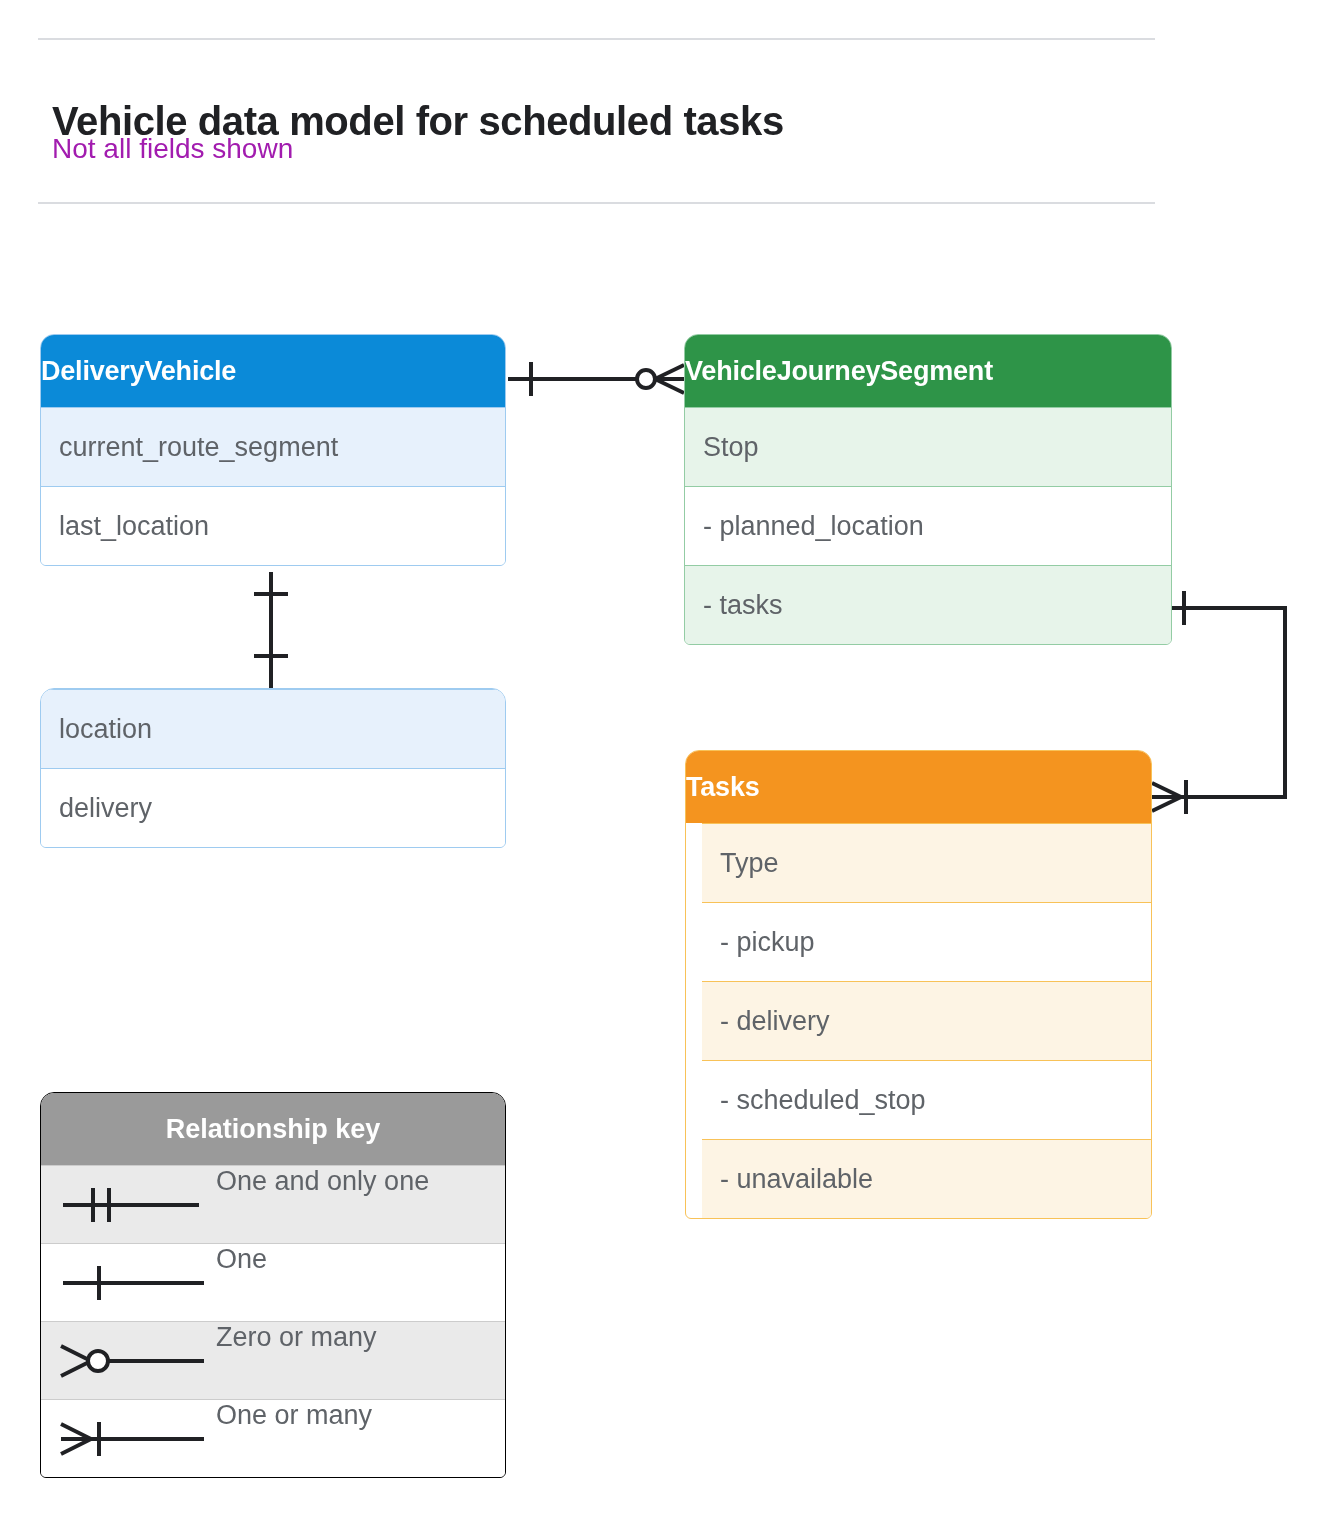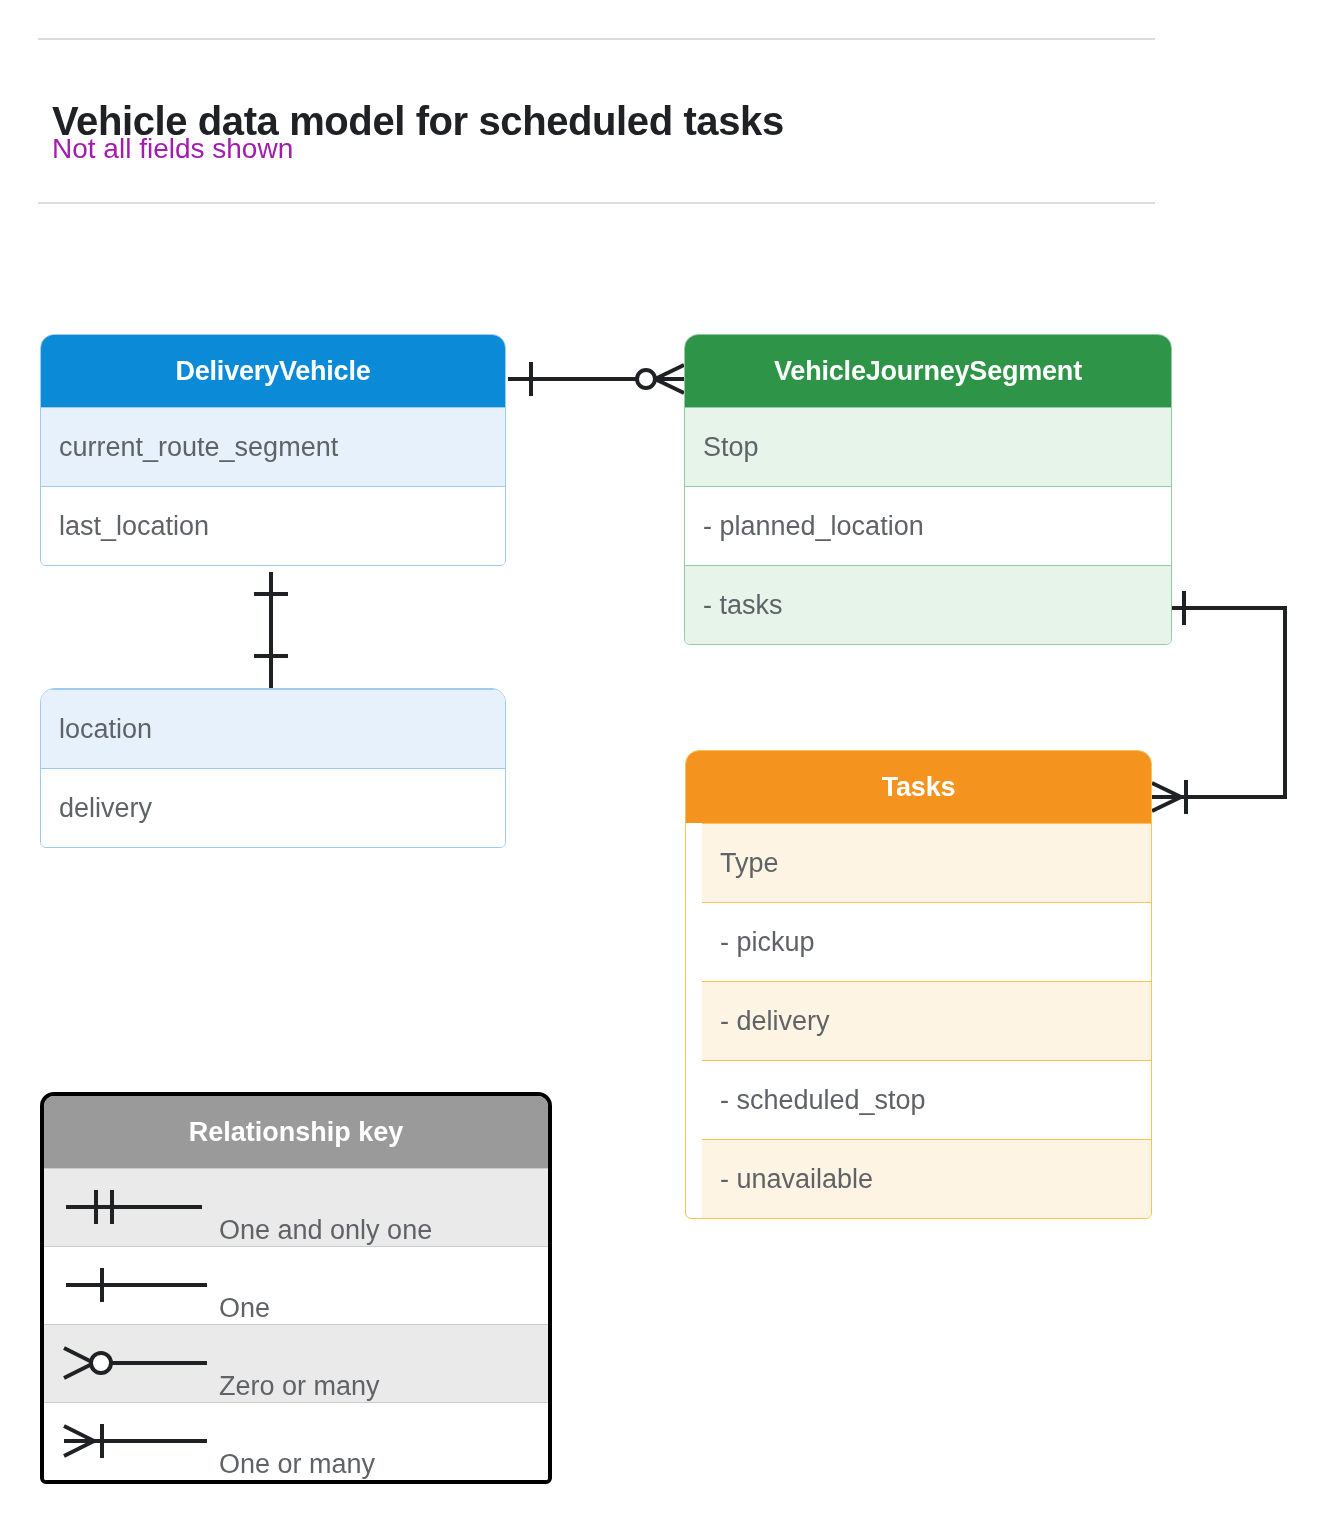--- a/index.html
+++ b/index.html
@@ -49,21 +49,20 @@
   
   .entity {
     position: absolute;
     border-radius: 14px 14px 6px 6px;
     overflow: hidden;
     box-sizing: border-box;
   }
   .entity .ent-header {
     height: 72px;
     line-height: 72px;
-    text-align: center;
     color: #ffffff;
     font-size: 27px;
     font-weight: 700;
     letter-spacing: -0.2px;
     white-space: nowrap;
     overflow: hidden;
   }
   .entity .ent-row {
     height: 79px;
     line-height: 79px;
@@ -97,42 +96,42 @@
   #entity-delivery-vehicle { left: 40px; top: 334px; width: 466px; }
   #entity-vehicle-journey-segment { left: 684px; top: 334px; width: 488px; }
   #entity-delivery-vehicle-location { left: 40px; top: 688px; width: 466px; }
   #entity-tasks { left: 685px; top: 750px; width: 467px; }
 
   
   #legend {
     position: absolute;
     left: 40px;
     top: 1092px;
-    width: 512px;
-    border: 4px solid #000000;
+    width: 466px;
+    border: 1px solid #000000;
     border-radius: 14px 14px 6px 6px;
     overflow: hidden;
     box-sizing: border-box;
   }
   #legend .legend-header {
     height: 72px;
     line-height: 72px;
     text-align: center;
     background: #9a9a9a;
     color: #ffffff;
     font-size: 27px;
     font-weight: 700;
     white-space: nowrap;
   }
   #legend .legend-row {
     height: 78px;
     border-top: 1px solid #cccccc;
     background: #ffffff;
     display: flex;
-    align-items: flex-end;
+    align-items: flex-start;
     box-sizing: border-box;
   }
   #legend .legend-row.alt { background: #eaeaea; }
   #legend .legend-sym {
     width: 175px;
     height: 78px;
     flex: 0 0 175px;
     display: block;
   }
   #legend .legend-label {

